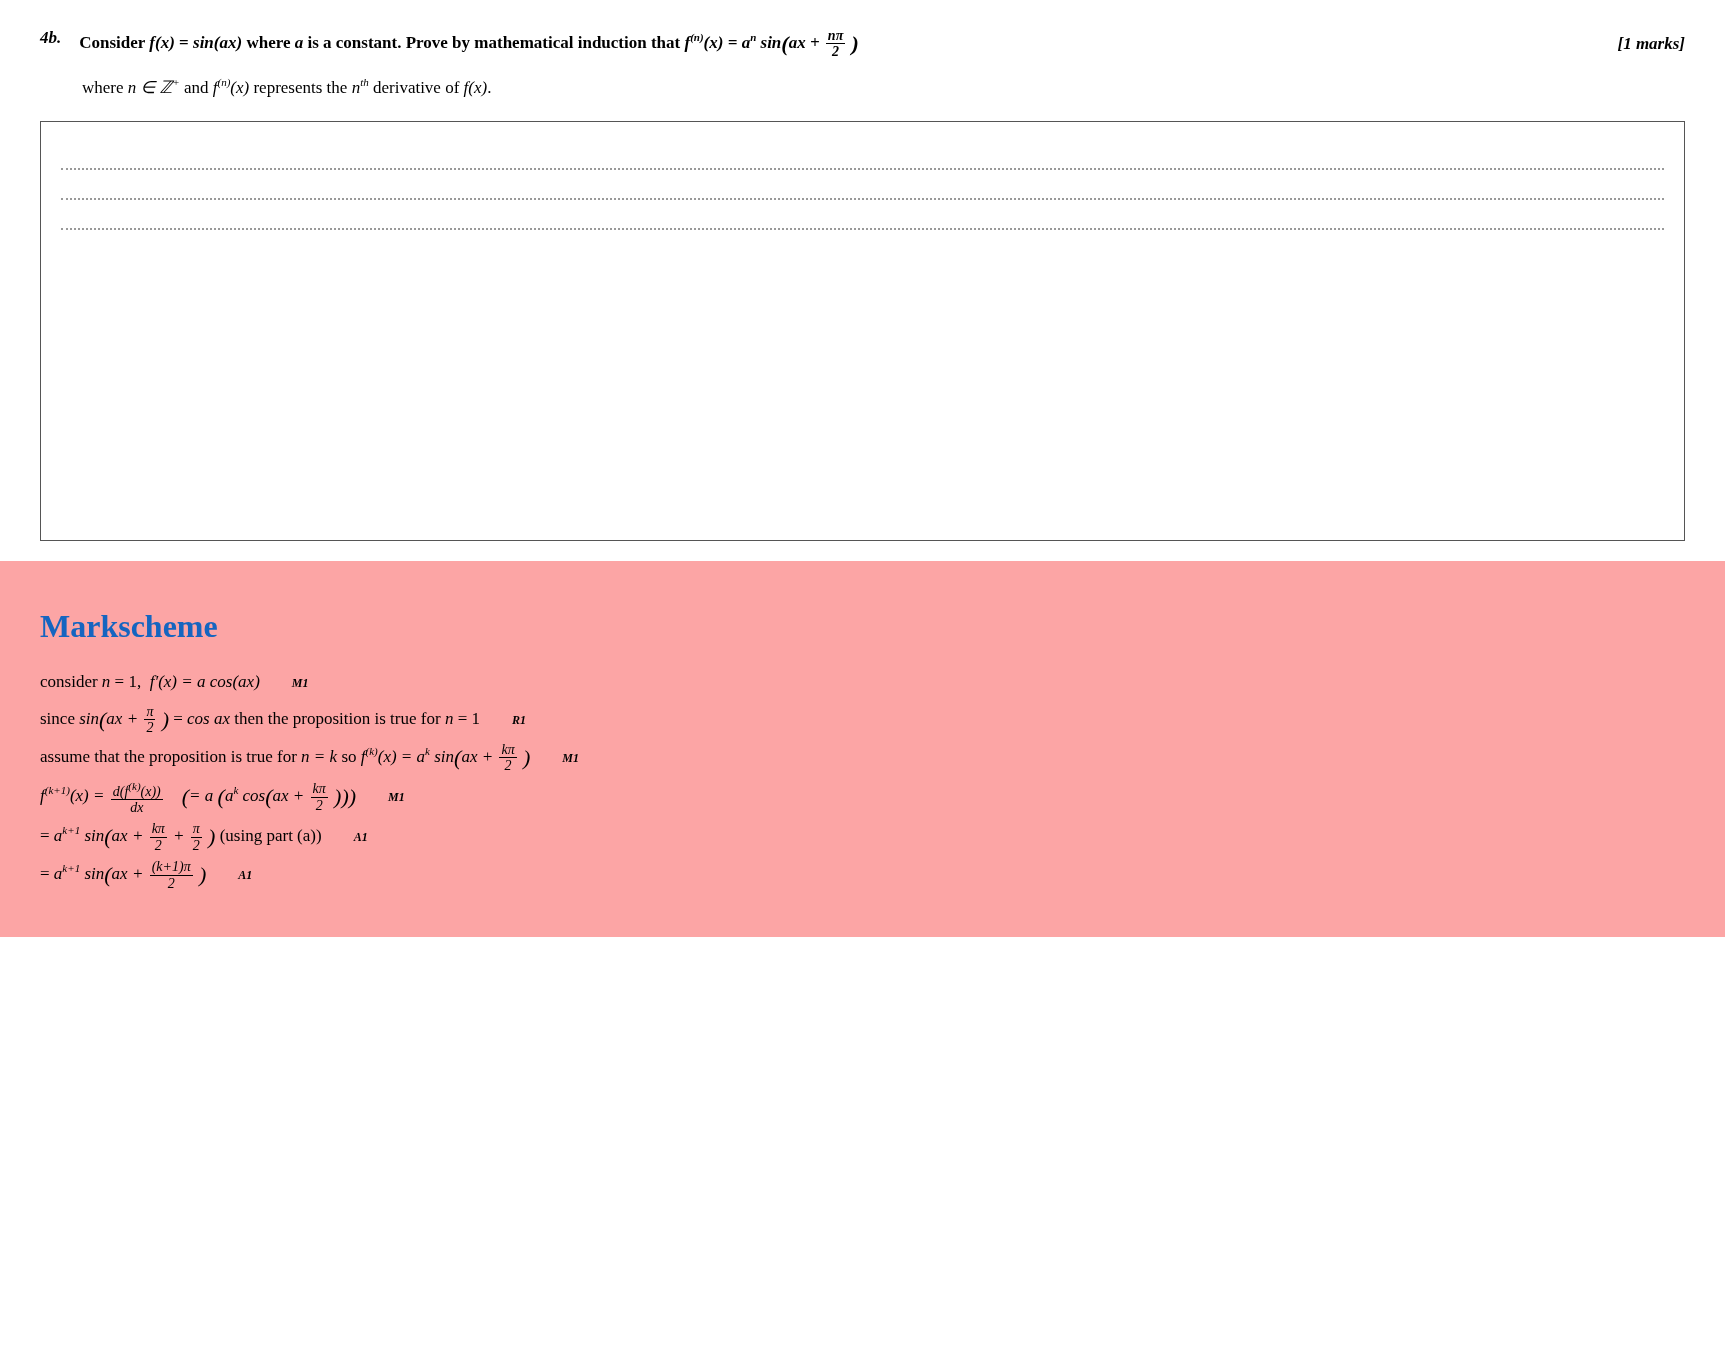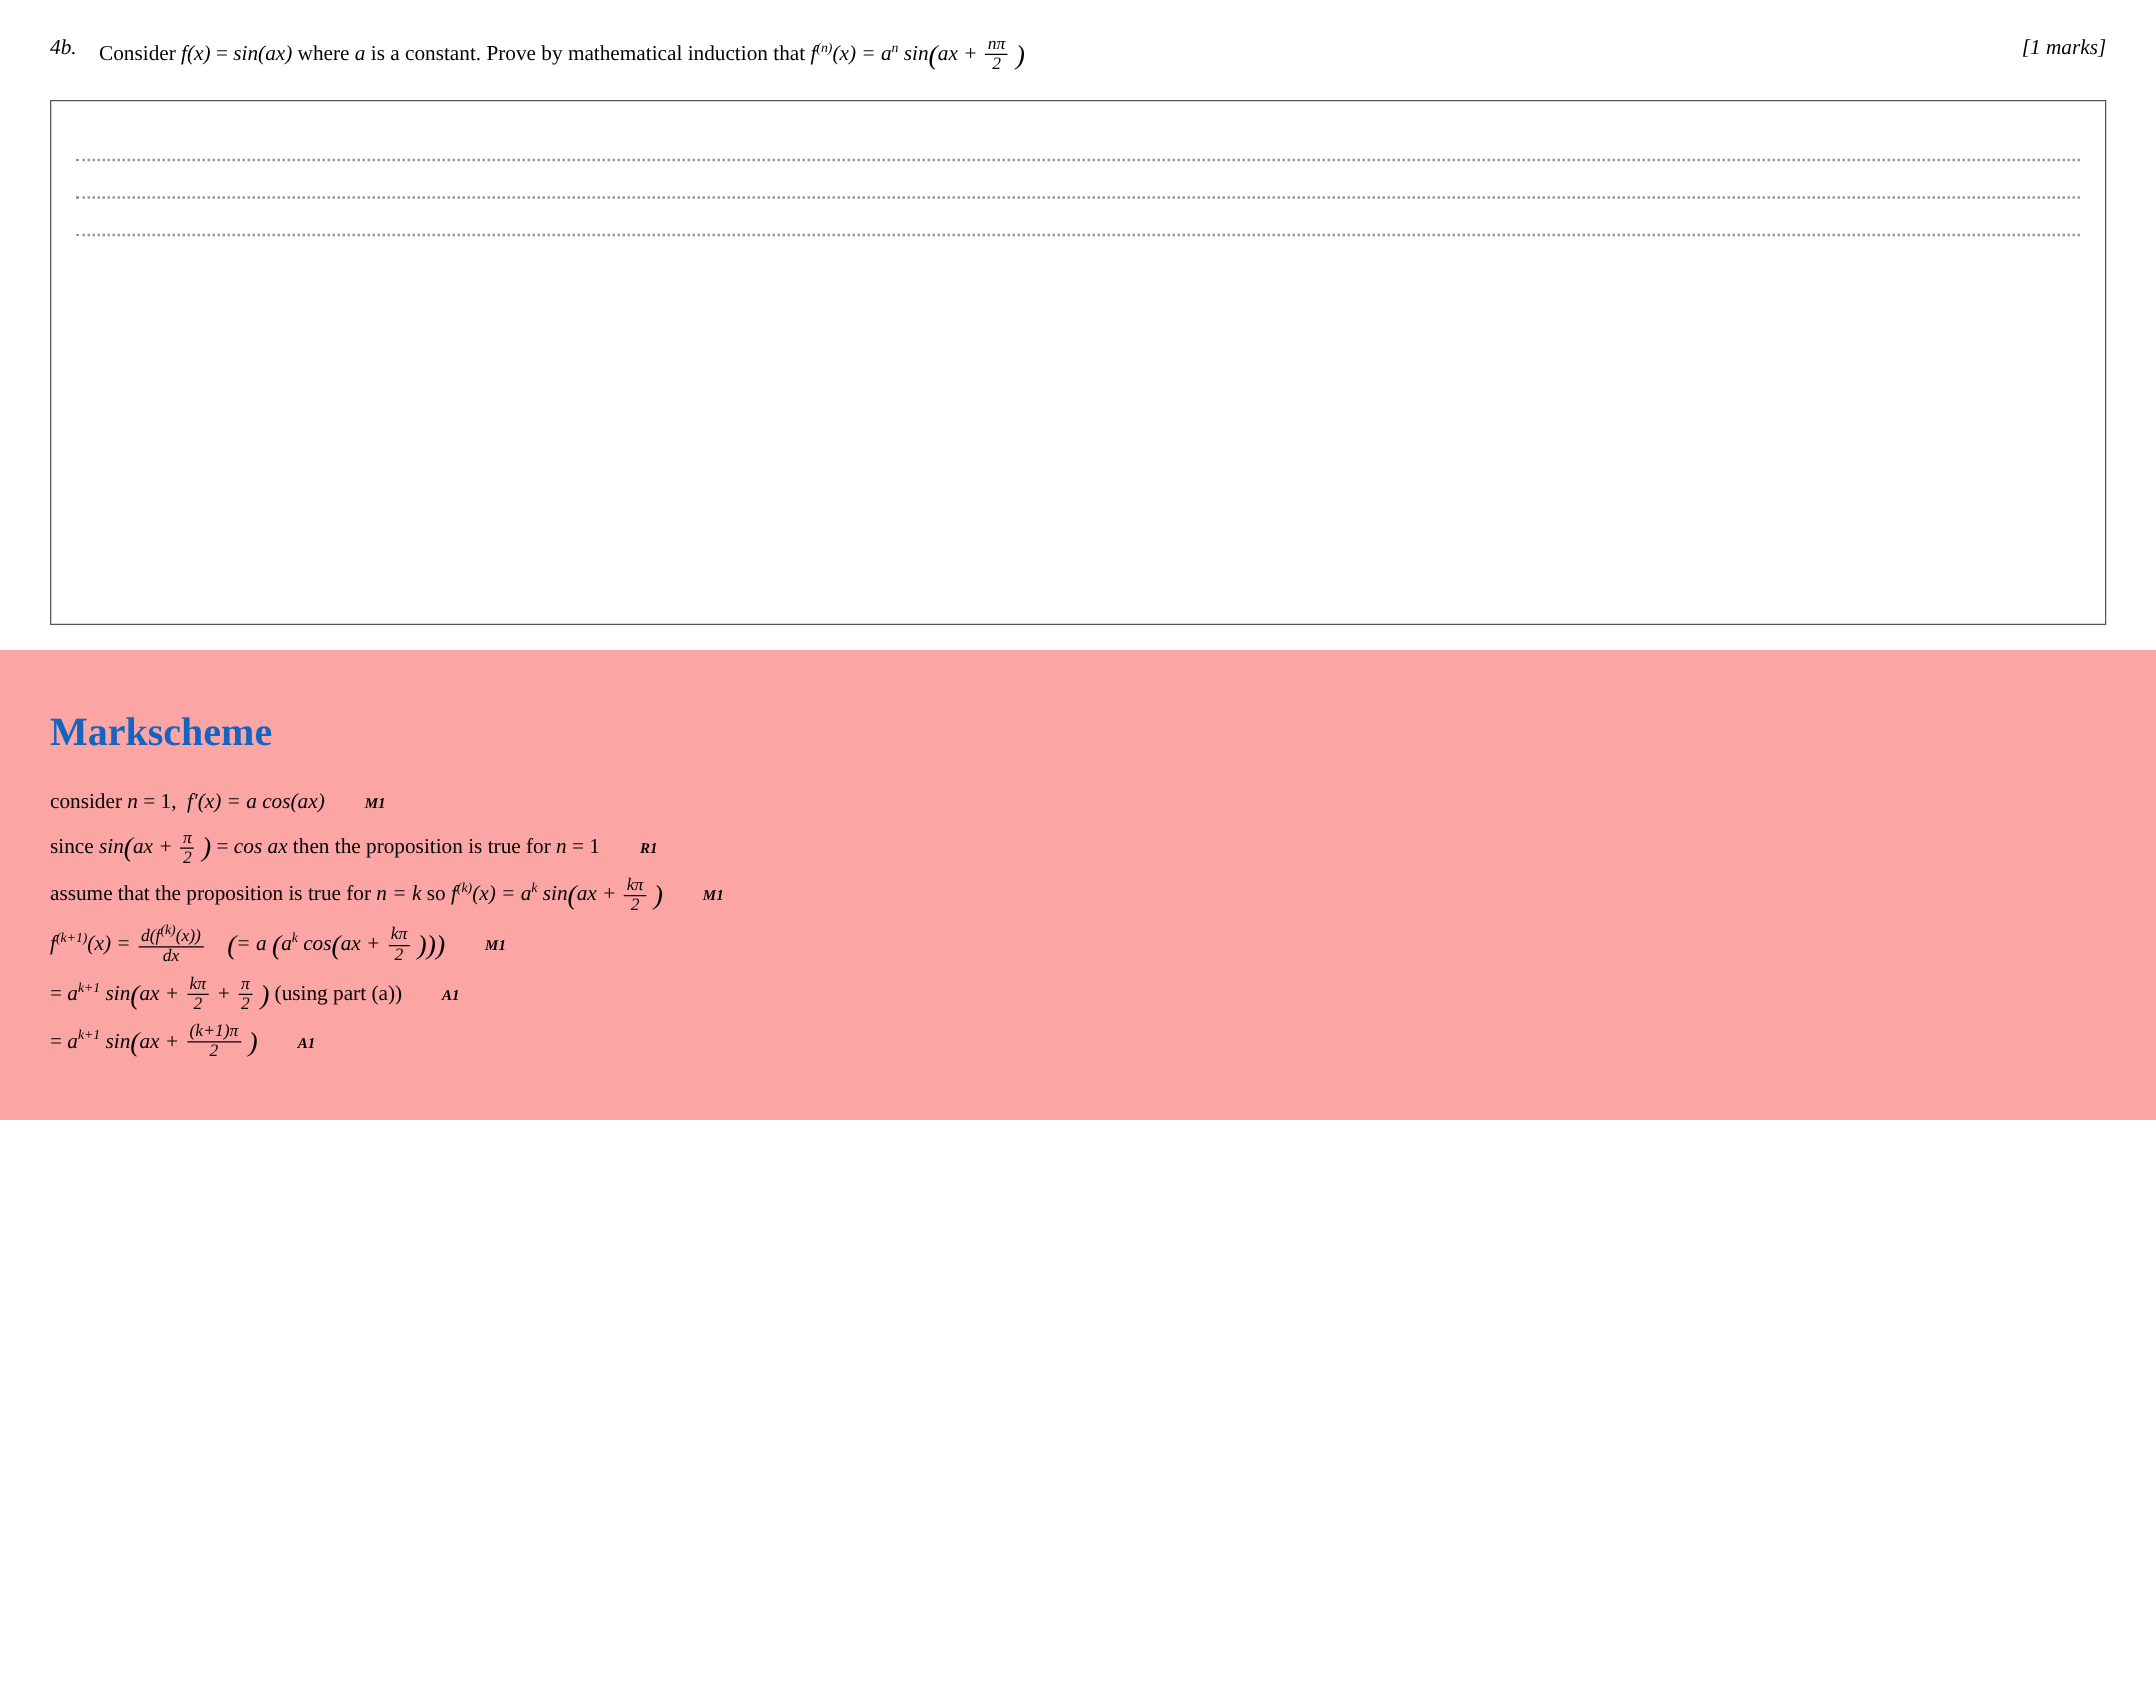--- a/index.html
+++ b/index.html
@@ -13,22 +13,23 @@
     }
 
     .question-section {
       padding: 28px 40px 20px 40px;
       background: #fff;
     }
 
     .question-header {
       display: flex;
       justify-content: space-between;
-      align-items: flex-start;
+      align-items: center;
       margin-bottom: 14px;
+      font-weight: bold;
     }
 
     .question-number {
       font-size: 17px;
       font-style: italic;
       margin-right: 8px;
     }
 
     .question-text {
       flex: 1;
@@ -144,20 +145,23 @@
           <span class="fraction">
             <span class="num"><em>n</em>π</span>
             <span class="den">2</span>
           </span>
           <span class="big-paren">)</span>
         </span>
       </span>
     </div>
     <span class="marks-label">[1 marks]</span>
   </div>
+  <div class="question-subtext">
+    where <span class="math"><em>n</em> ∈ ℤ<sup>+</sup></span> and <span class="math"><em>f</em><sup>(<em>n</em>)</sup>(<em>x</em>)</span> represents the <span class="math"><em>n</em><sup>th</sup></span> derivative of <span class="math"><em>f</em>(<em>x</em>)</span>.
+  </div>
 
   <div class="answer-box">
     <hr class="dot-line">
     <hr class="dot-line">
     <hr class="dot-line">
   </div>
 </div>
 
 <div class="markscheme-section">
   <div class="markscheme-title">Markscheme</div>

